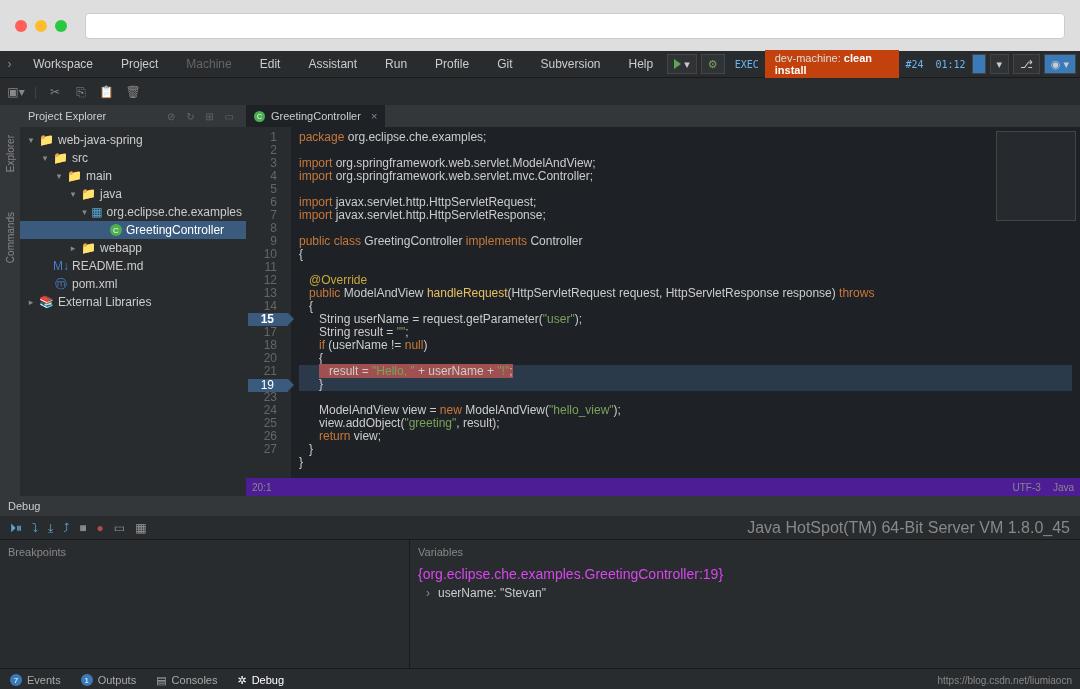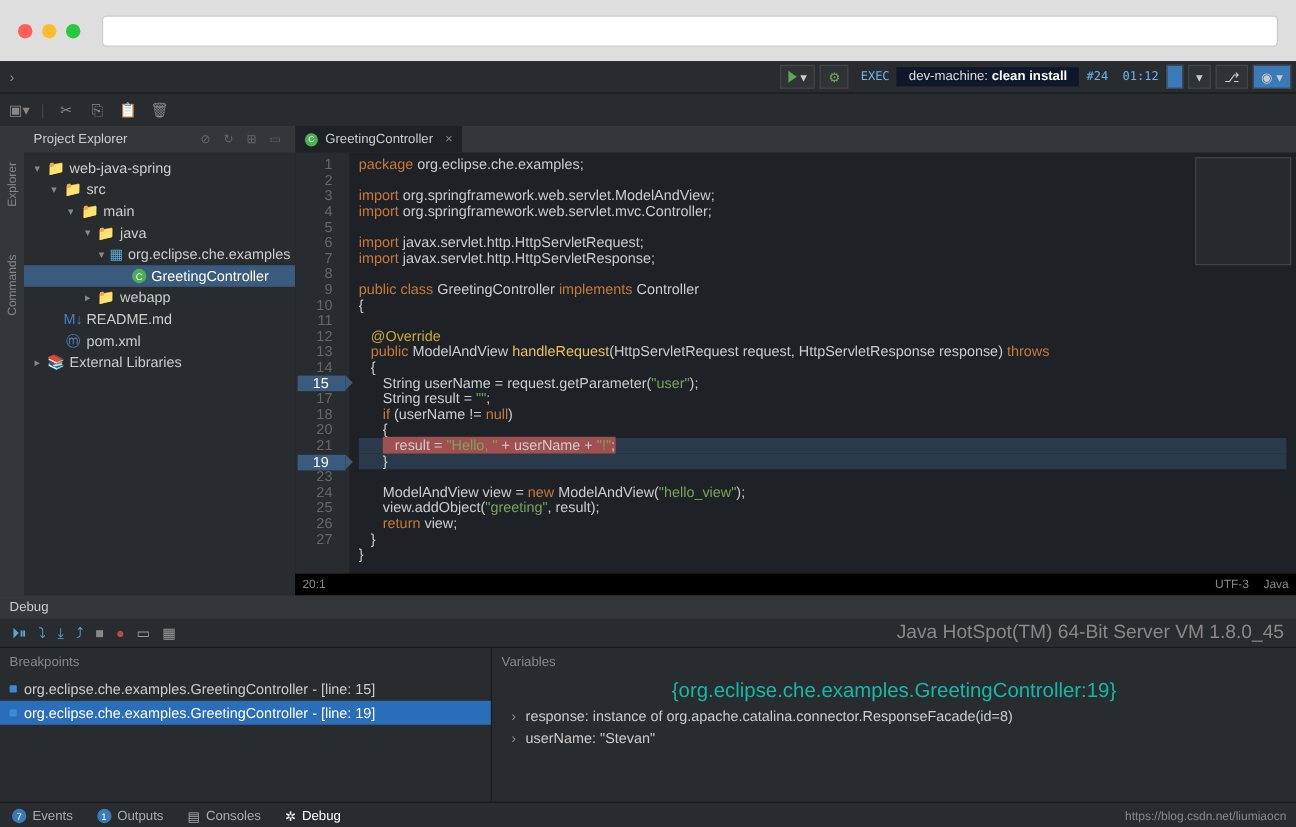--- a/index.html
+++ b/index.html
@@ -8,21 +8,21 @@
 .dot{width:12px;height:12px;border-radius:50%;}
 .dot.r{background:#ff5f57;} .dot.y{background:#ffbd2e;} .dot.g{background:#28c940;}
 .urlbar{flex:1;height:26px;background:#fff;border-radius:4px;margin-left:10px;border:1px solid #ccc;}
 .menubar{height:26px;background:#292c2f;display:flex;align-items:center;color:#ccc;}
 .menubar .arrow{width:20px;text-align:center;color:#888;}
 .menu{padding:0 14px;cursor:pointer;font-size:12px;}
 .menu.dim{color:#666;}
 .menuright{margin-left:auto;display:flex;align-items:center;height:100%;}
 .rbtn{height:20px;padding:0 6px;background:#2f3336;border:1px solid #444;margin-right:4px;display:flex;align-items:center;font-size:11px;}
 .exec{color:#6fb4f0;font-family:monospace;font-size:10px;padding:0 6px;}
-.machine{background:#0f172a;padding:2px 10px;font-size:11px;color:#ddd;}
+.machine{background:#c2410c;padding:2px 10px;font-size:11px;color:#ddd;}
 .machine b{color:#fff;font-weight:600;}
 .toolbar{height:28px;background:#292c2f;display:flex;align-items:center;padding:0 8px;gap:10px;color:#888;border-top:1px solid #1a1a1a;}
 .toolbar .ic{width:16px;height:16px;display:inline-flex;align-items:center;justify-content:center;}
 .main{display:flex;height:391px;}
 .siderail{width:20px;background:#33373a;color:#888;display:flex;flex-direction:column;align-items:center;padding-top:30px;gap:40px;font-size:10px;}
 .siderail span{writing-mode:vertical-rl;transform:rotate(180deg);}
 .explorer{width:226px;background:#292c2f;display:flex;flex-direction:column;}
 .panelhdr{height:22px;background:#33373a;padding:0 8px;display:flex;align-items:center;font-size:11px;color:#ccc;}
 .panelhdr .ricons{margin-left:auto;color:#666;letter-spacing:4px;font-size:10px;}
 .tree{flex:1;padding:4px 0;font-size:12px;color:#ccc;overflow:hidden;}
@@ -38,33 +38,33 @@
 .tab .x{color:#888;margin-left:4px;}
 .code{flex:1;display:flex;font-family:Menlo,Consolas,monospace;font-size:12px;line-height:13px;position:relative;overflow:hidden;}
 .gutter{width:45px;background:#292c2f;text-align:right;color:#666;padding:4px 14px 4px 0;position:relative;}
 .gutter .ln{height:13px;}
 .gutter .bp{position:absolute;left:2px;width:40px;height:13px;background:#3a5b7d;color:#fff;text-align:right;padding-right:14px;}
 .gutter .bp::before{content:"";position:absolute;right:-6px;top:0;border-left:6px solid #3a5b7d;border-top:6.5px solid transparent;border-bottom:6.5px solid transparent;}
 .src{flex:1;padding:4px 8px;white-space:pre;color:#ccc;}
 .src .ln{height:13px;}
 .kw{color:#c87838;} .str{color:#7aa35a;} .ann{color:#c8a838;} .fn{color:#e8c060;} .cur{background:#2a3a4a;display:block;} .hl{background:#a05050;}
 .minimap{position:absolute;right:4px;top:4px;width:80px;height:90px;background:#262a2e;border:1px solid #444;}
-.statusbar{height:18px;background:#000000;display:flex;align-items:center;padding:0 6px;font-size:10px;color:#888;}
+.statusbar{height:18px;background:#4c1d95;display:flex;align-items:center;padding:0 6px;font-size:10px;color:#888;}
 .statusbar .r{margin-left:auto;display:flex;gap:12px;}
 .debug{background:#292c2f;}
 .debughdr{height:20px;background:#33373a;padding:0 8px;font-size:11px;color:#ccc;display:flex;align-items:center;}
 .dbgtool{height:24px;background:#292c2f;display:flex;align-items:center;padding:0 10px;gap:10px;color:#999;border-bottom:1px solid #1a1a1a;}
 .dbgtool .r{margin-left:auto;font-size:16px;color:#888;}
 .dbgcols{display:flex;height:128px;}
 .bpcol{width:410px;border-right:1px solid #1a1a1a;}
 .colhdr{padding:6px 8px;font-size:11px;color:#888;}
 .bpitem{padding:3px 8px 3px 20px;font-size:12px;color:#ccc;position:relative;}
 .bpitem::before{content:"";position:absolute;left:8px;top:7px;width:6px;height:6px;background:#3a8ad4;border-radius:1px;}
 .bpitem.sel{background:#2a6db8;color:#fff;}
-.varscope{padding:2px 8px;font-size:17px;color:#14b8a6;text-align:center;}
+.varscope{padding:2px 8px;font-size:14px;color:#d946ef;}
 .varitem{padding:2px 8px 2px 28px;font-size:12px;color:#ccc;position:relative;}
 .varitem::before{content:"›";position:absolute;left:16px;color:#888;}
 .bottom{height:23px;background:#292c2f;display:flex;align-items:center;padding:0 10px;gap:20px;font-size:11px;color:#aaa;border-top:1px solid #1a1a1a;}
 .bottom .item{display:flex;align-items:center;gap:5px;}
 .bottom .badge{background:#3a7ab8;color:#fff;border-radius:50%;width:12px;height:12px;font-size:8px;display:inline-flex;align-items:center;justify-content:center;}
 .bottom .debugbadge{color:#fff;}
 .watermark{position:absolute;right:8px;bottom:3px;font-size:10px;color:#888;}
 .playico{width:0;height:0;border-left:7px solid #5aa754;border-top:5px solid transparent;border-bottom:5px solid transparent;display:inline-block;}
 .bugico{color:#7aa35a;}
 </style>
@@ -73,20 +73,32 @@
 
 <div class="titlebar">
  <div class="dot r"></div>
  <div class="dot y"></div>
  <div class="dot g"></div>
  <div class="urlbar"></div>
 </div>
 
 <div class="menubar">
  <div class="arrow">›</div>
+ <div id="menus" style="display: flex;">
+      <span class="menu">Workspace</span>
+      <span class="menu">Project</span>
+      <span class="menu dim">Machine</span>
+      <span class="menu">Edit</span>
+      <span class="menu">Assistant</span>
+      <span class="menu">Run</span>
+      <span class="menu">Profile</span>
+      <span class="menu">Git</span>
+      <span class="menu">Subversion</span>
+      <span class="menu">Help</span>
+    </div>
  <div class="menuright">
    <div class="rbtn"><span class="playico"></span>&nbsp;▾</div>
    <div class="rbtn bugico">⚙</div>
    <div class="exec">EXEC</div>
    <div class="machine"><span>dev-machine:</span> <b>clean install</b></div>
    <div class="exec">#24</div>
    <div class="exec">01:12</div>
    <div class="rbtn" style="background:#3a7ab8;width:14px"></div>
    <div class="rbtn">▾</div>
    <div class="rbtn">⎇</div>
@@ -183,21 +195,21 @@
           <div class="ln">5</div>
           <div class="ln">6</div>
           <div class="ln">7</div>
           <div class="ln">8</div>
           <div class="ln">9</div>
           <div class="ln">10</div>
           <div class="ln">11</div>
           <div class="ln">12</div>
           <div class="ln">13</div>
           <div class="ln">14</div>
-          <div class="ln bp" style="top: 186px;">15</div>
+          <div class="ln bp" style="top: 186px; font-weight: bold;">15</div>
           <div class="ln">16</div>
           <div class="ln">17</div>
           <div class="ln">18</div>
           <div class="ln bp" style="top: 252px;">19</div>
           <div class="ln">20</div>
           <div class="ln">21</div>
           <div class="ln">32</div>
           <div class="ln">23</div>
           <div class="ln">24</div>
           <div class="ln">25</div>
@@ -226,30 +238,25 @@
    <span style="color:#5aa7d4">⤴</span>
    <span style="color:#888">■</span>
    <span style="color:#b84a4a">●</span>
    <span>▭</span>
    <span>▦</span>
    <div class="r">Java HotSpot(TM) 64-Bit Server VM 1.8.0_45</div>
  </div>
  <div class="dbgcols">
    <div class="bpcol">
      <div class="colhdr">Breakpoints</div>
-     <div id="bps">
-          <div class="bpitem">org.eclipse.che.examples.GreetingController - [line: 15]</div>
-          <div class="bpitem sel">org.eclipse.che.examples.GreetingController - [line: 19]</div>
-        </div>
    </div>
    <div style="flex:1">
      <div class="colhdr">Variables</div>
      <div class="varscope">{org.eclipse.che.examples.GreetingController:19}</div>
      <div id="vars">
-          <div class="varitem">response: instance of org.apache.catalina.connector.ResponseFacade(id=8)</div>
           <div class="varitem">userName: "Stevan"</div>
         </div>
    </div>
  </div>
 </div>
 
 <div class="bottom">
  <div class="item">
       <span class="badge">7</span>
       <span>Events</span>

